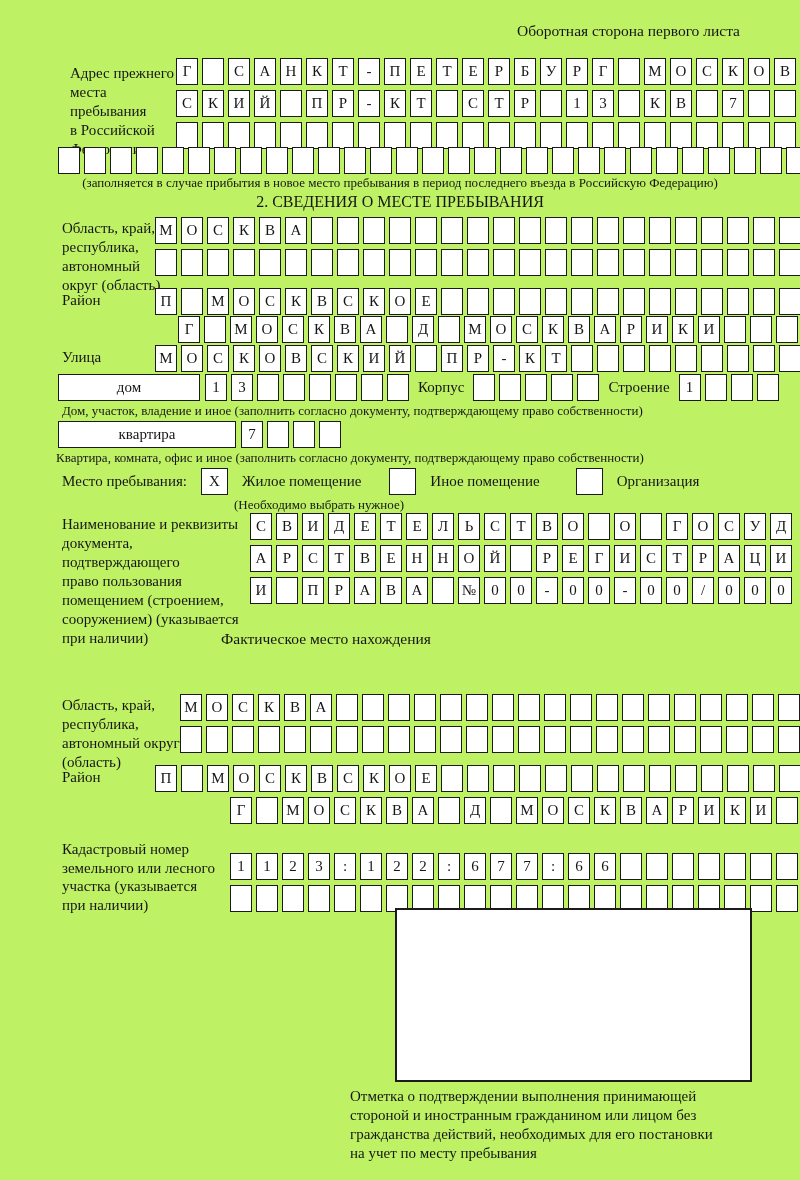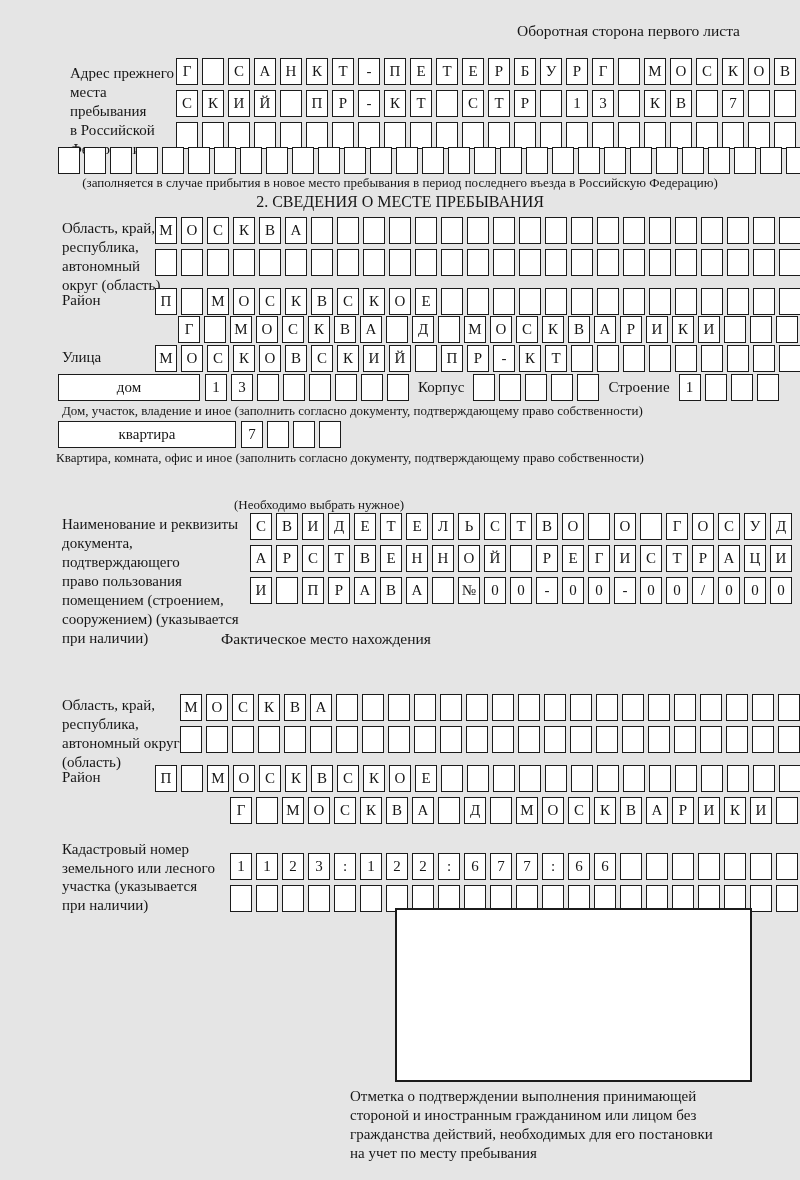--- a/index.html
+++ b/index.html
@@ -1,16 +1,16 @@
 <!DOCTYPE html>
 <html><head>
 <meta charset="utf-8">
 <style>
   html,body{margin:0;padding:0;background:#fff;}
-  .page{position:relative;width:800px;height:1180px;background:#e5e5e5;overflow:hidden;
+  .page{position:relative;width:800px;height:1180px;background:#bef264;overflow:hidden;
         font-family:"Liberation Serif","DejaVu Serif",serif;color:#161616;}
   .abs{position:absolute;}
   .label{font-size:15px;line-height:19px;white-space:pre-line;}
   .note{font-size:13px;line-height:17px;}
   .center{text-align:center;}
   .title{font-size:16px;font-weight:normal;}
   .multiline{white-space:pre-line;}
   .rows{display:flex;flex-direction:column;gap:5px;}
   .cellrow{display:flex;gap:4px;}
   .cell{flex:0 0 auto;width:20px;height:25px;border:1.6px solid #1b1b1b;background:#fff;
@@ -332,20 +332,29 @@
     <div class="lblbox" style="width:176px">квартира</div>
     <div class="cellrow">
         <span class="cell">7</span>
         <span class="cell"></span>
         <span class="cell"></span>
         <span class="cell"></span>
       </div>
   </div>
   <div class="abs note" style="top:449px;left:56px">Квартира, комната, офис и иное (заполнить согласно документу, подтверждающему право собственности)</div>
 
+  <div class="abs hrow" style="top:468px;left:62px;gap:14px">
+    <span class="opt">Место пребывания:</span>
+    <span class="chk">X</span>
+    <span class="opt">Жилое помещение</span>
+    <span class="chk" style="margin-left:14px"></span>
+    <span class="opt">Иное помещение</span>
+    <span class="chk" style="margin-left:22px"></span>
+    <span class="opt">Организация</span>
+  </div>
   <div class="abs note" style="top:496px;left:234px">(Необходимо выбрать нужное)</div>
 
   <div class="abs label" style="top:515px;left:62px;width:185px">Наименование и реквизиты
 документа, подтверждающего
 право пользования
 помещением (строением,
 сооружением) (указывается
 при наличии)</div>
   <div class="abs rows" style="top:513px;left:250px">
     <div class="cellrow">

